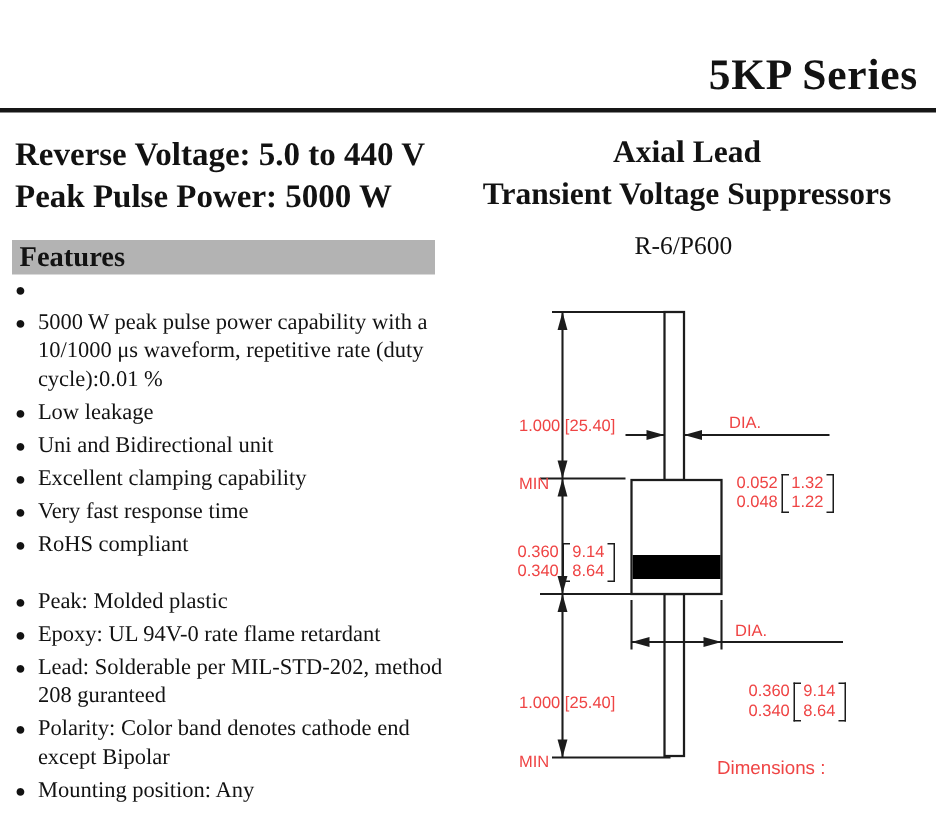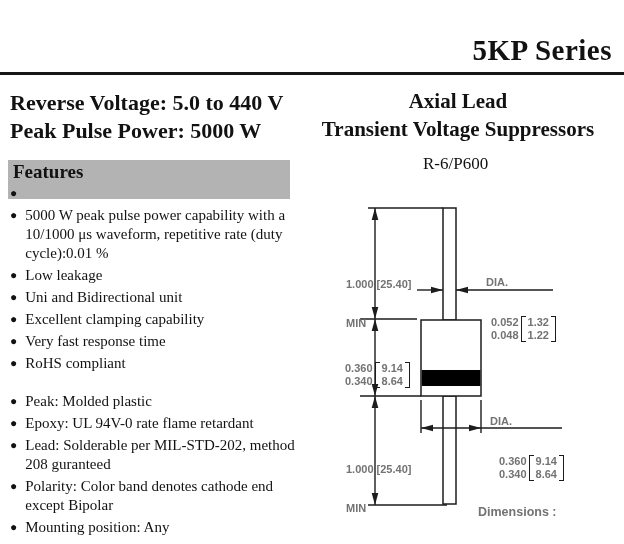--- a/index.html
+++ b/index.html
@@ -17,41 +17,41 @@
   }
   .specs {
     position:absolute; left:10px; top:89px;
     font-size:22px; font-weight:bold; line-height:28px; white-space:nowrap;
   }
   .subtitle {
     position:absolute; left:296px; top:87px; width:324px;
     text-align:center; font-size:21px; font-weight:bold; line-height:28px;
   }
   .sec-header {
-    position:absolute; left:8px; width:282px; height:39px;
+    position:absolute; left:8px; width:282px; height:23px;
     background:var(--section-header-bg, #b3b3b3);
     font-size:19px; font-weight:bold; line-height:23px;
     padding-left:5px; box-sizing:border-box;
   }
   .feat-h { top:160px; }
   .mech-h { top:367px; }
   ul.blist {
     position:absolute; left:10px; margin:0; padding:0; list-style:none;
     font-size:15px; line-height:19px;
   }
   .feat-list { top:184px; }
   .mech-list { top:392px; }
   ul.blist li { display:flex; gap:8px; margin-bottom:3px; width:312px; }
   .bullet { flex:0 0 auto; font-size:12px; line-height:19px; }
   .li-text { white-space:pre-line; }
   .pkg-label { position:absolute; left:423px; top:154px; font-size:17px; }
 
   .diagram {
     position:absolute; left:340px; top:195px; width:284px; height:335px;
-    font-family:"Liberation Sans", sans-serif; color:#737373;font-weight:bold;
+    font-family:"Liberation Sans", sans-serif; color:#ef4444;
   }
   .diagram svg { position:absolute; left:0; top:0; }
   .dlabel { position:absolute; font-size:11px; line-height:13px; white-space:pre; }
   .lbl-top-lead { left:6px;  top:57px; }
   .lbl-body-h   { left:5px;  top:140px; }
   .lbl-bot-lead { left:6px;  top:242px; }
   .lbl-lead-dia { left:146px; top:55px; }
   .lbl-body-dia { left:150px; top:194px; }
   .lbl-note     { left:138px; top:277px; font-size:12.5px; line-height:16px; }
   .dim-pair { display:flex; align-items:center; gap:2px; margin-top:1px; }

